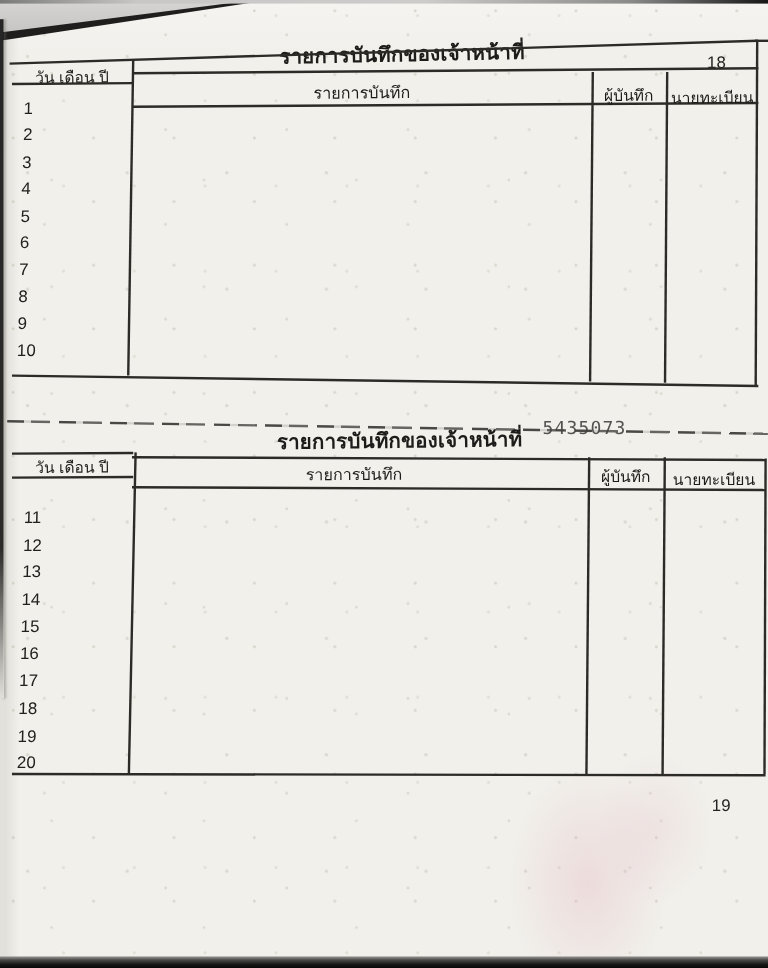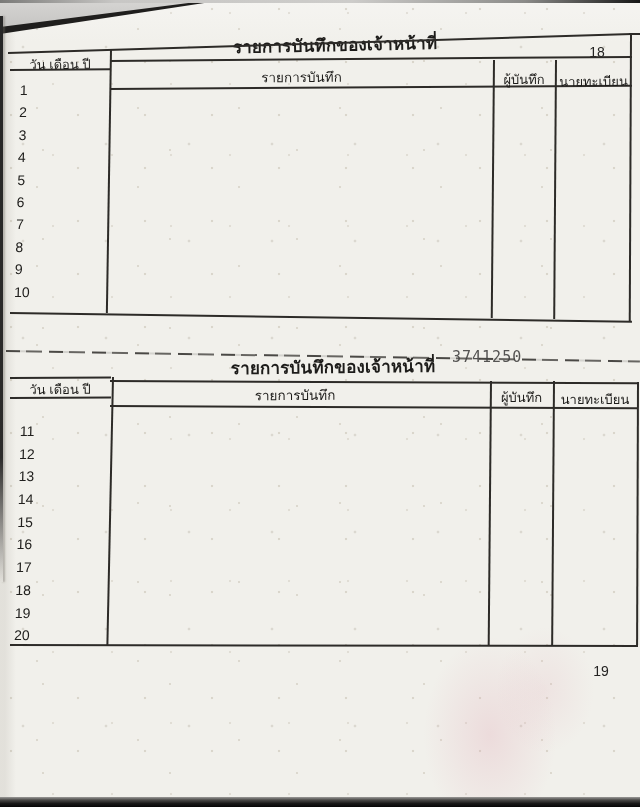--- a/index.html
+++ b/index.html
@@ -84,21 +84,21 @@
       <span>5</span>
       <span>6</span>
       <span>7</span>
       <span>8</span>
       <span>9</span>
       <span>10</span>
     </div>
   </div>
 
   <div class="fold" style="left:6px;width:634px;top:350px;transform:rotate(0.95deg);"></div>
-  <div class="stamp" style="left:452px;top:348px;">3741250</div>
+  <div class="stamp" style="left:452px;top:348px;">5435073</div>
 
   <div>
     <div class="ttl" style="left:108px;top:353px;width:450px;transform:rotate(-0.7deg);">รายการบันทึกของเจ้าหน้าที่</div>
 
     <div class="hline" style="left:10px;width:101px;top:377px;transform:rotate(-0.3deg);"></div>
     <div class="hline" style="left:10px;width:101px;top:397px;transform:rotate(-0.3deg);"></div>
     <div class="hline" style="left:110px;width:528px;top:380px;transform:rotate(0.25deg);"></div>
     <div class="hline" style="left:110px;width:528px;top:405px;transform:rotate(0.25deg);"></div>
     <div class="hline" style="left:10px;width:628px;top:644px;transform:rotate(0.1deg);"></div>
     <div class="vline" style="left:112px;top:377px;height:268px;transform:rotate(1.2deg);"></div>

